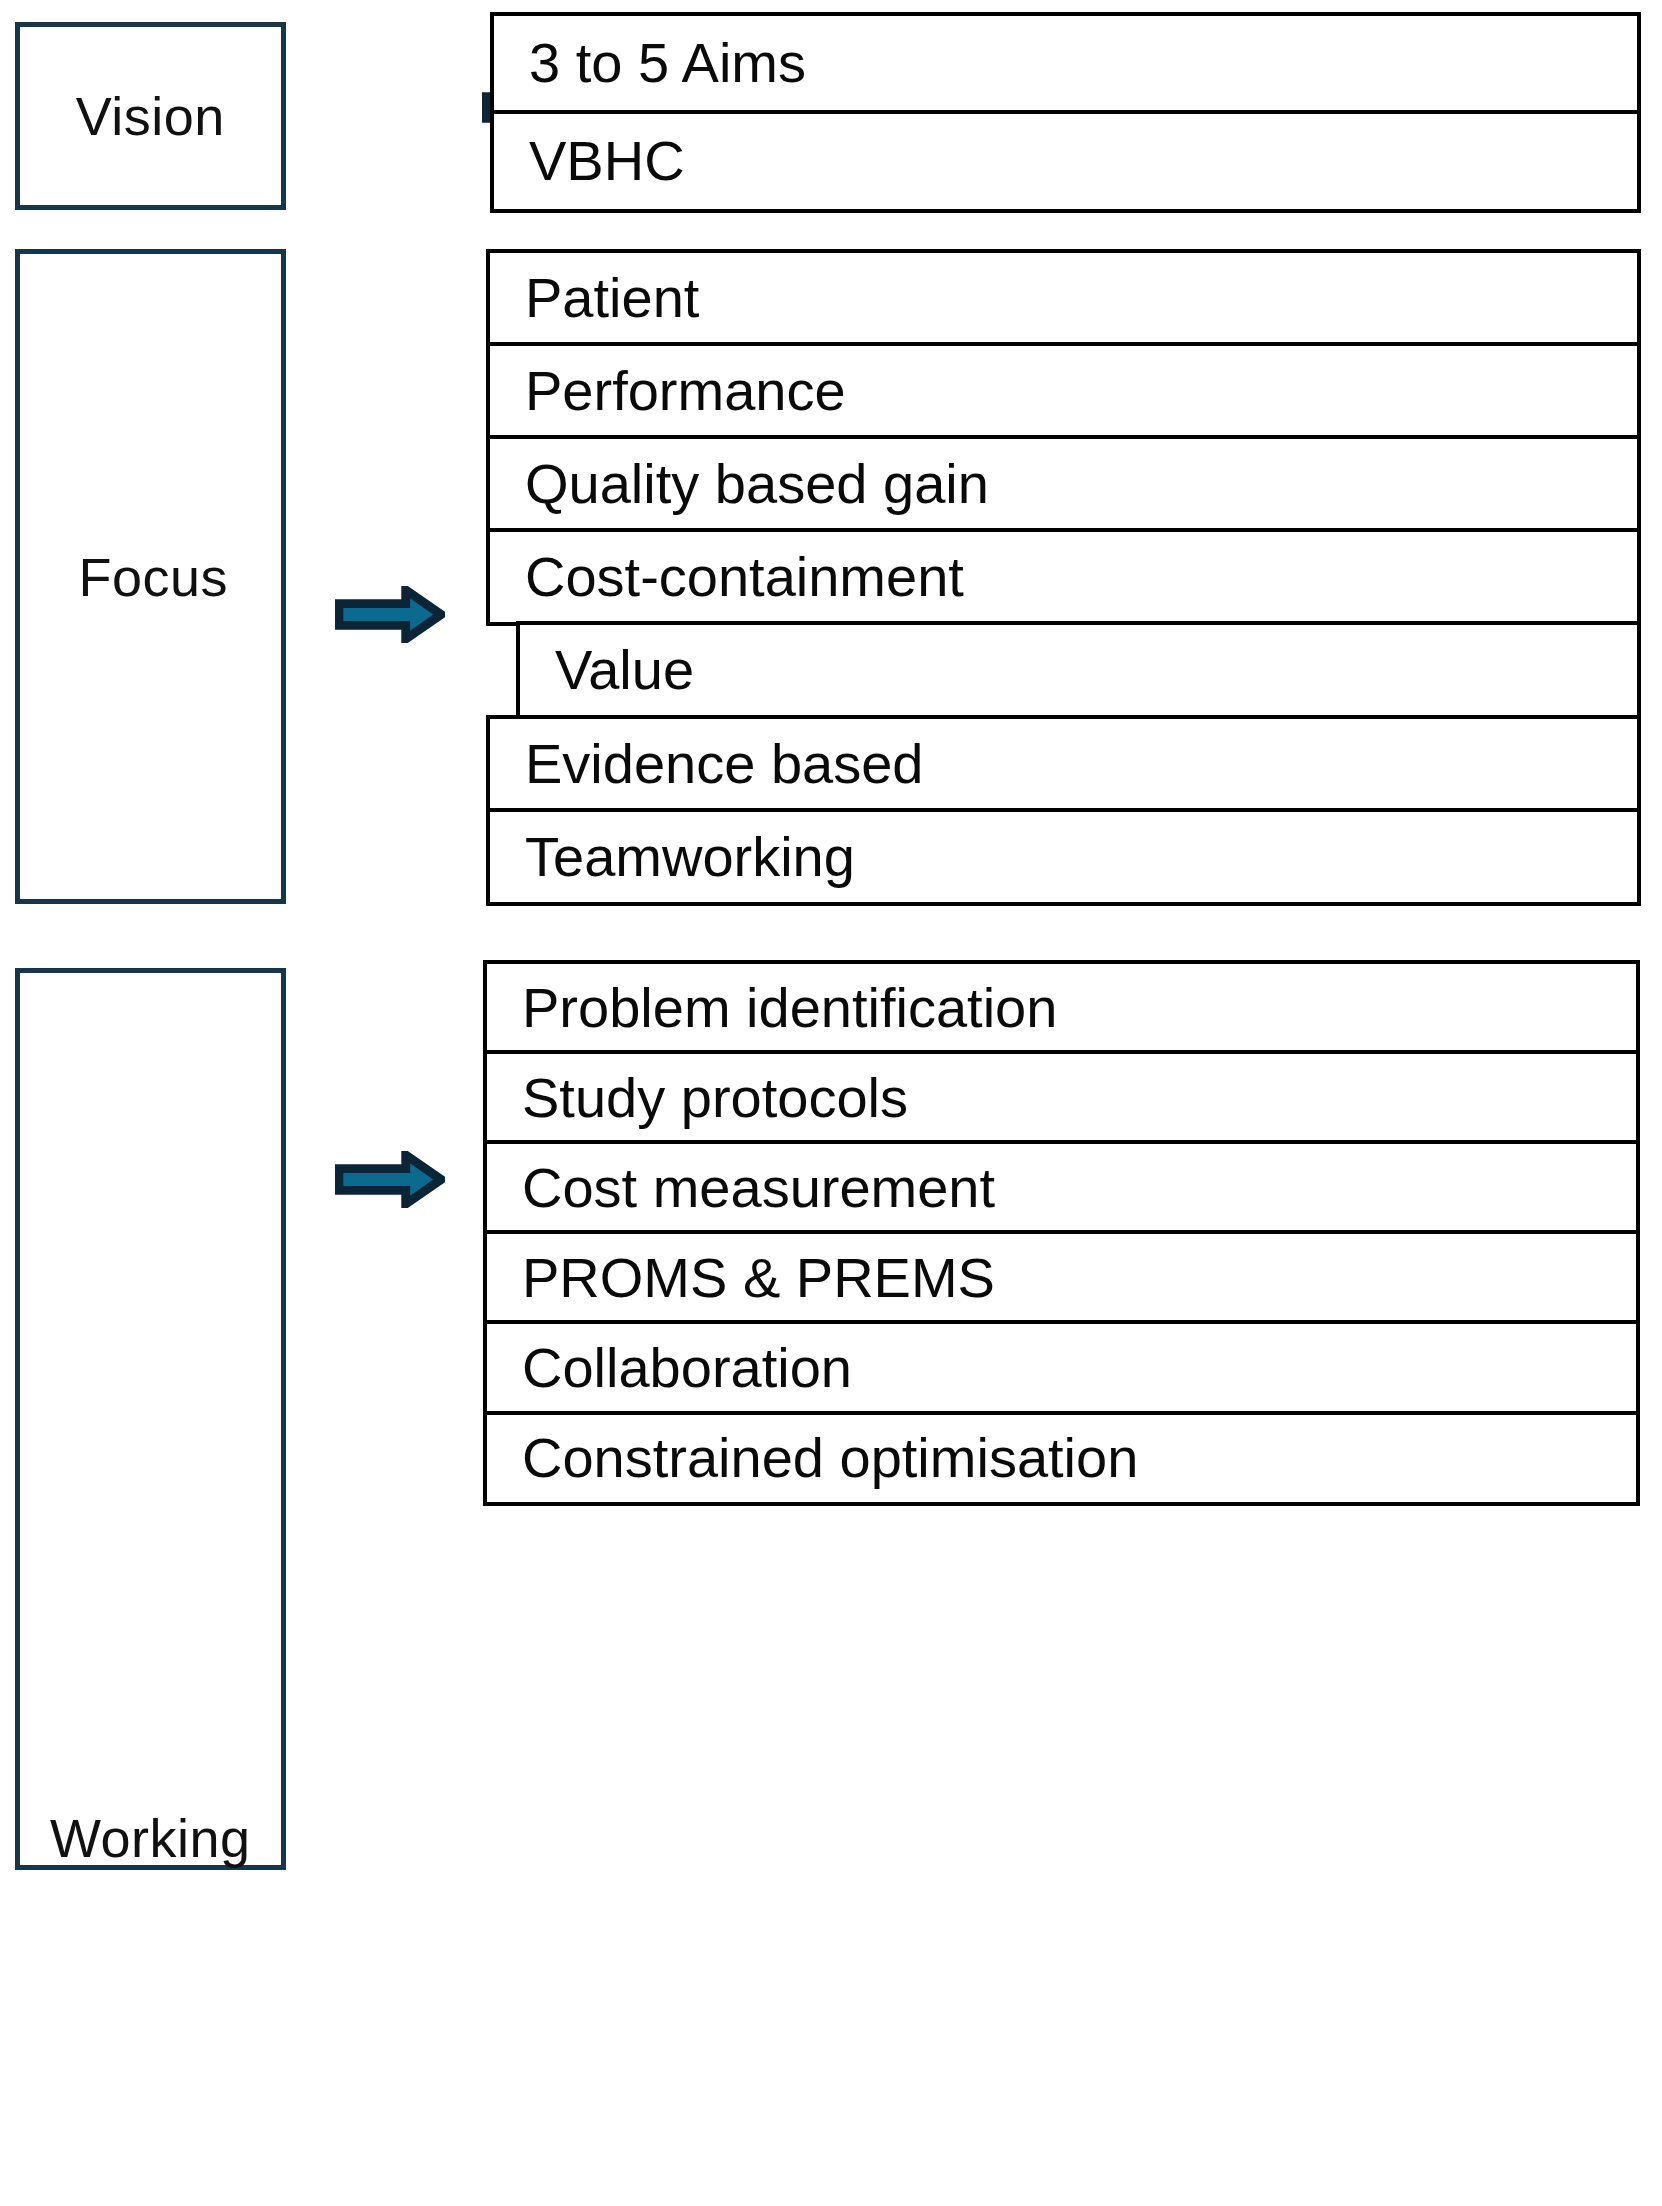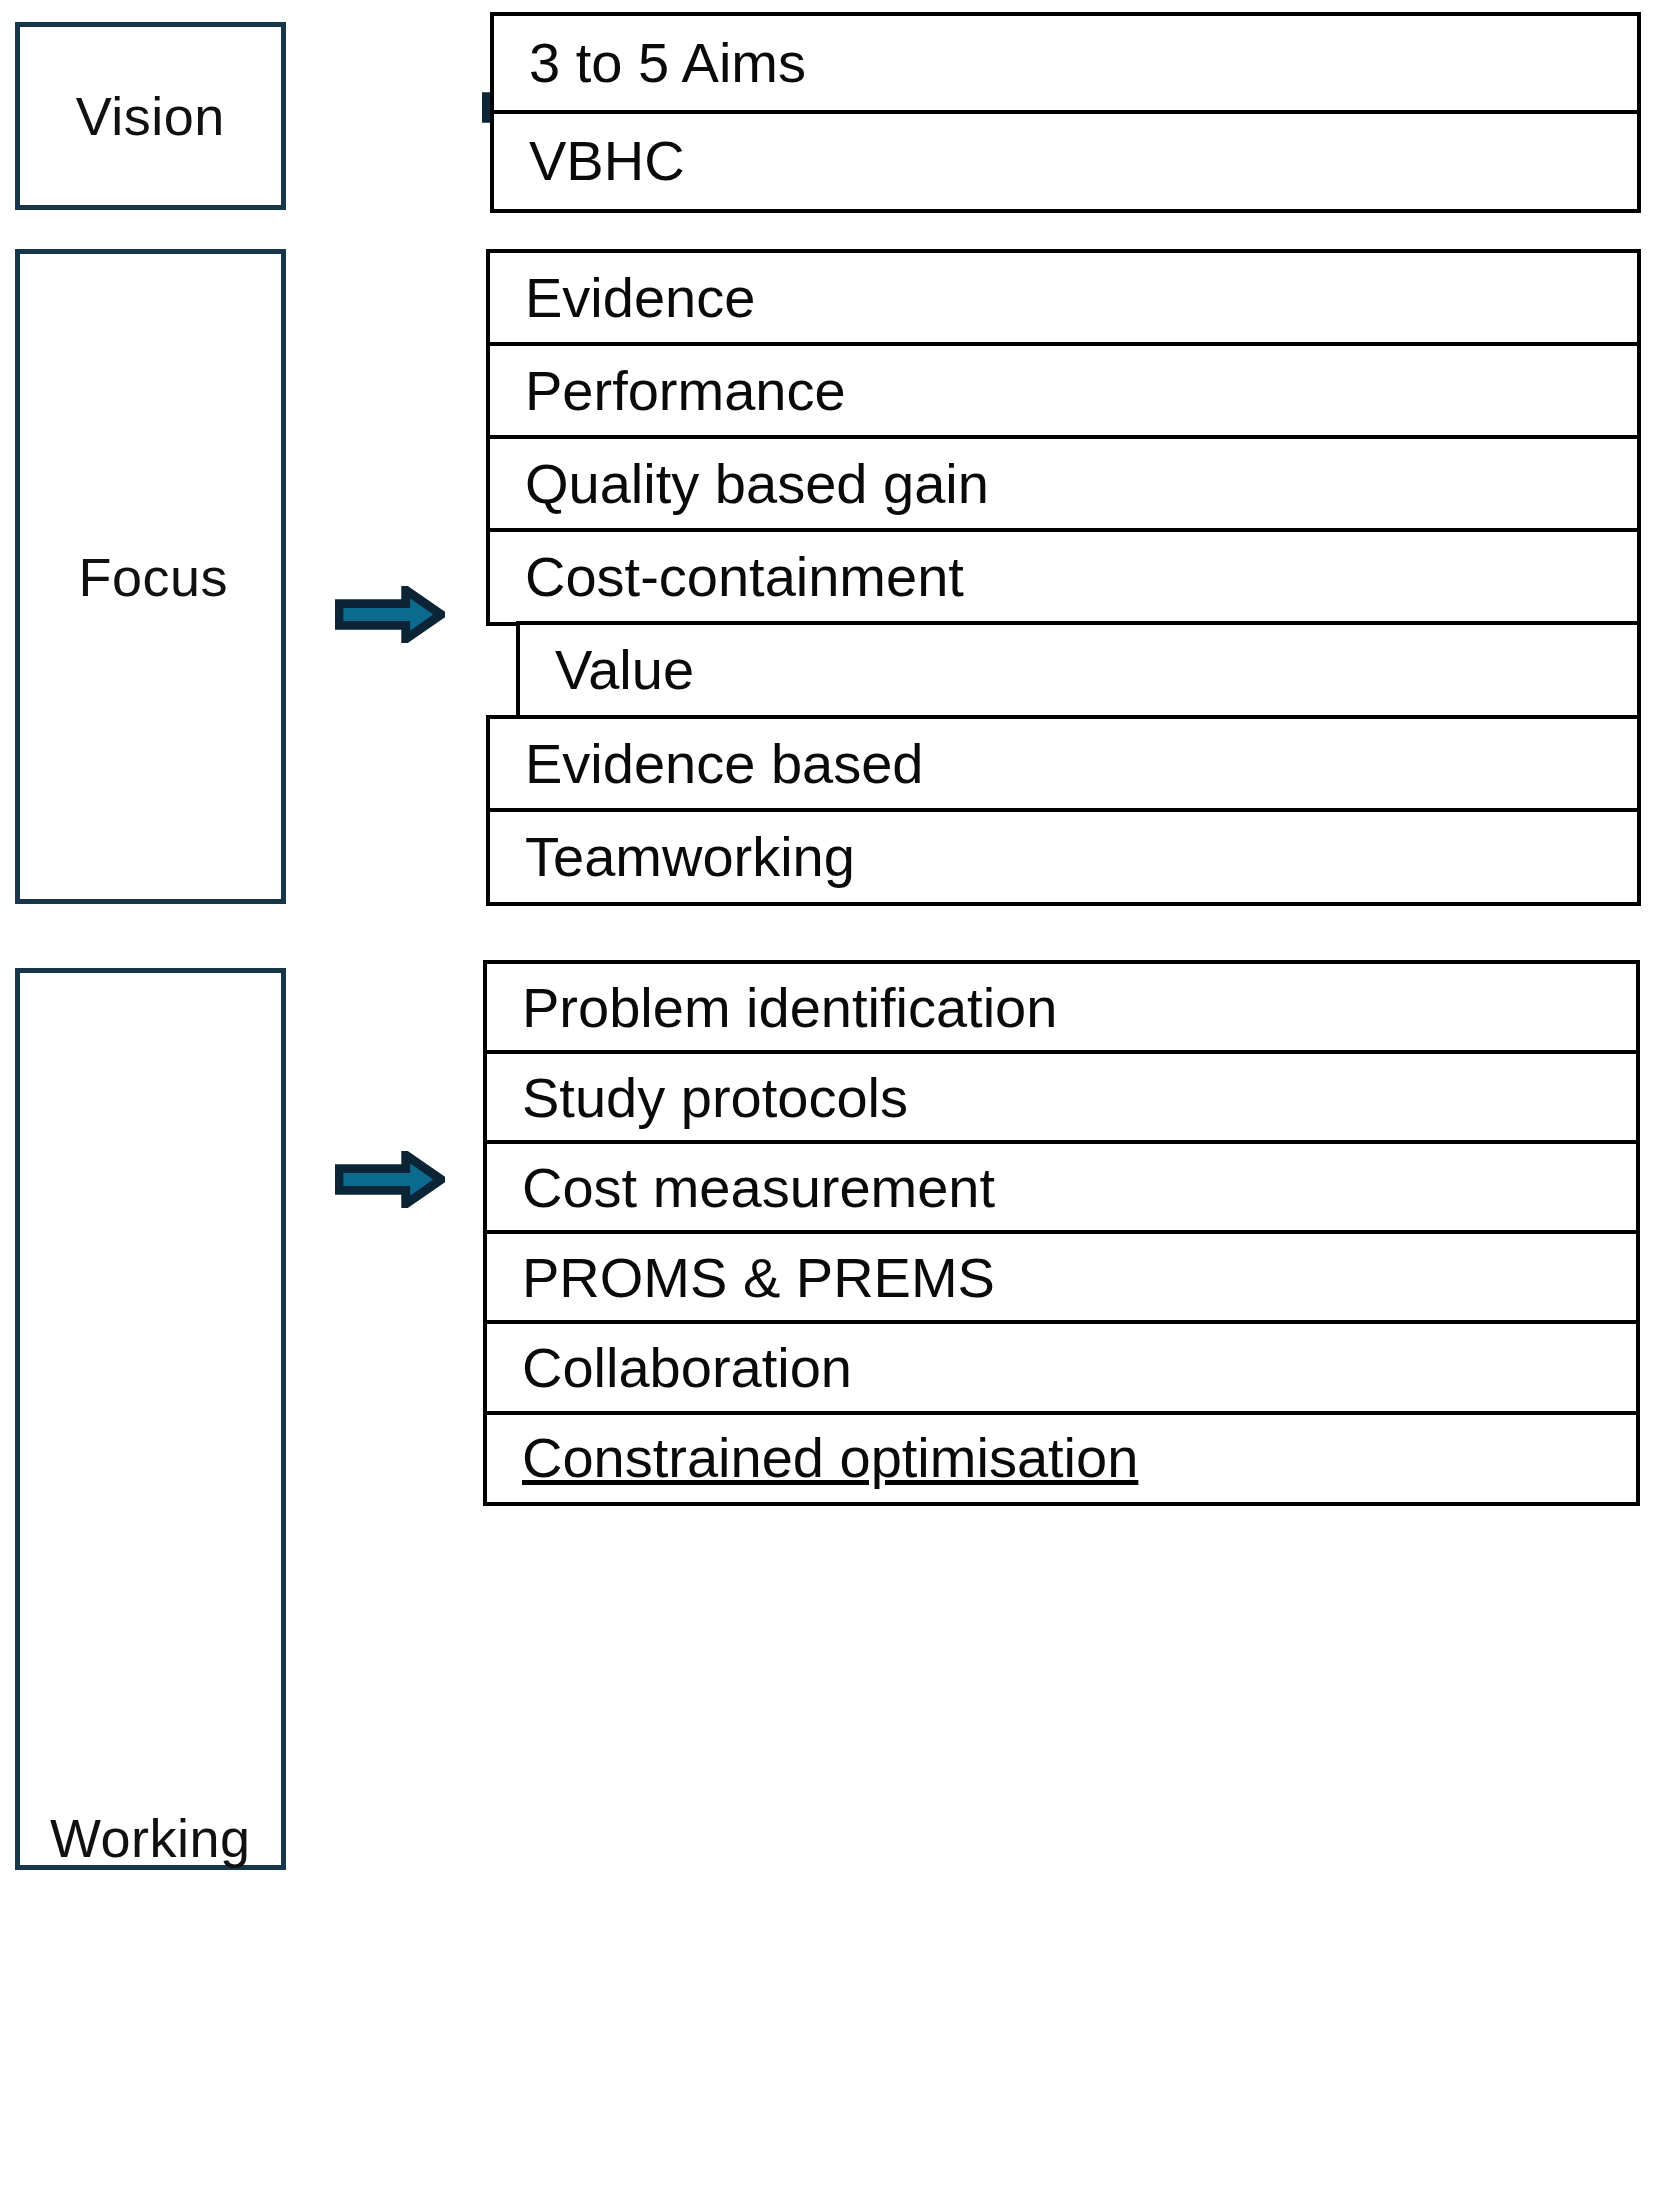--- a/index.html
+++ b/index.html
@@ -86,21 +86,21 @@
   </div>
 
   <div class="arrow" id="arrow-focus" style="left:335px;top:586px;width:110px;height:57px;">
     <svg width="110" height="57" viewBox="0 0 112 58" aria-hidden="true">
       <polygon points="4,18 72,18 72,4 108,29 72,54 72,40 4,40" fill="#0d6a8f" stroke="#0b2436" stroke-width="9" stroke-linejoin="miter"></polygon>
     </svg>
   </div>
 
   <div class="stack" id="stack-focus" style="left:486px;top:249px;width:1155px;">
     <div class="row" style="height:98px;">
-      <span class="row-label">Evidence</span>
+      <span class="row-label">Patient</span>
     </div>
     <div class="row" style="height:98px;">
       <span class="row-label">Performance</span>
     </div>
     <div class="row" style="height:98px;">
       <span class="row-label">Quality based gain</span>
     </div>
     <div class="row" style="height:98px;">
       <span class="row-label">Cost-containment</span>
     </div>
@@ -134,19 +134,19 @@
     </div>
     <div class="row" style="height:95px;">
       <span class="row-label">Cost measurement</span>
     </div>
     <div class="row" style="height:95px;">
       <span class="row-label">PROMS &amp; PREMS</span>
     </div>
     <div class="row" style="height:95px;">
       <span class="row-label">Collaboration</span>
     </div>
-    <div class="row" style="height:95px;text-decoration:underline;">
+    <div class="row" style="height:95px;">
       <span class="row-label">Constrained optimisation</span>
     </div>
   </div>
 
 </div>
 
 
 </body></html>

